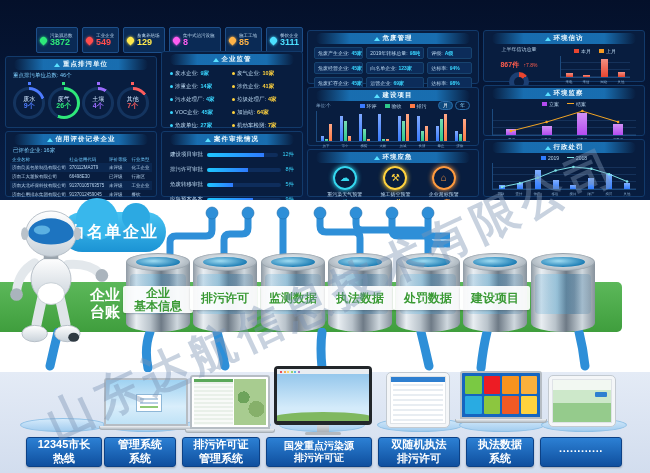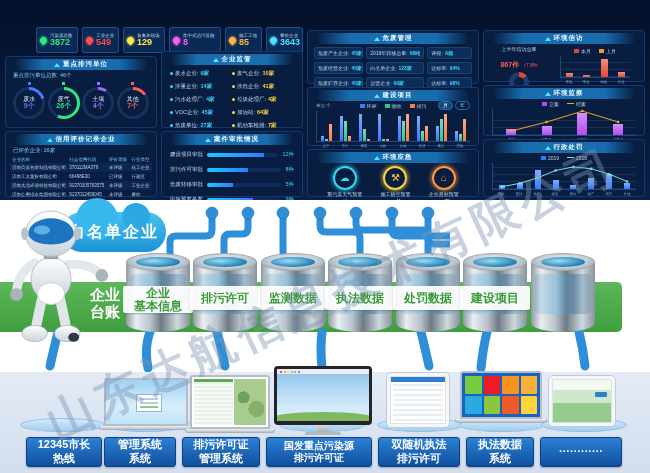--- a/index.html
+++ b/index.html
@@ -200,21 +200,21 @@
         <i class="drop" style="background: rgb(255, 179, 71); box-shadow: rgb(255, 179, 71) 0px 0px 3px;"></i>
         <div class="stat-txt">
           <div class="stat-label">施工工地</div>
           <div class="stat-value" style="color: rgb(255, 179, 71);">85</div>
         </div>
       </div>
       <div class="stat">
         <i class="drop" style="background: rgb(77, 224, 255); box-shadow: rgb(77, 224, 255) 0px 0px 3px;"></i>
         <div class="stat-txt">
           <div class="stat-label">餐饮企业</div>
-          <div class="stat-value" style="color: rgb(77, 224, 255);">3643</div>
+          <div class="stat-value" style="color: rgb(77, 224, 255);">3111</div>
         </div>
       </div>
     </div>
 
   <div class="panel" style="left:5px;top:56px;width:152px;height:72px;">
     <div class="panel-h">
         <i class="tri"></i>
         <span>重点排污单位</span>
       </div>
     <div class="sub">重点排污单位总数: 46个</div>

